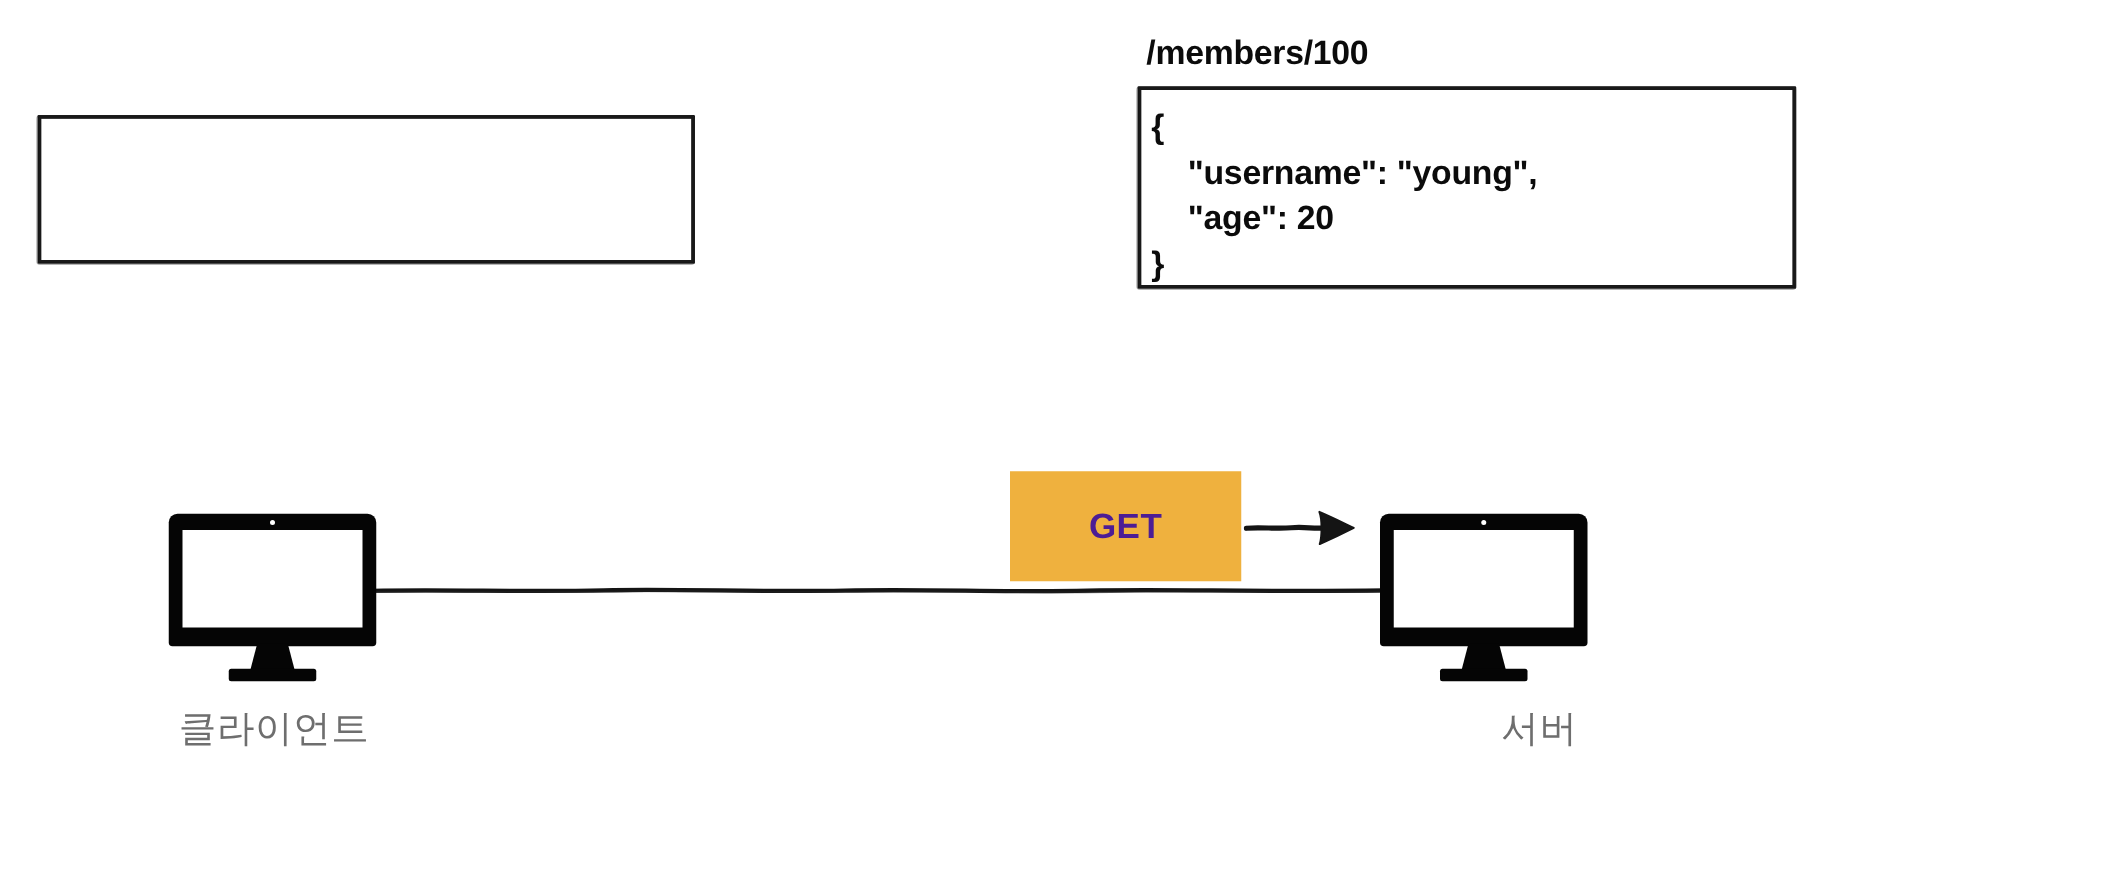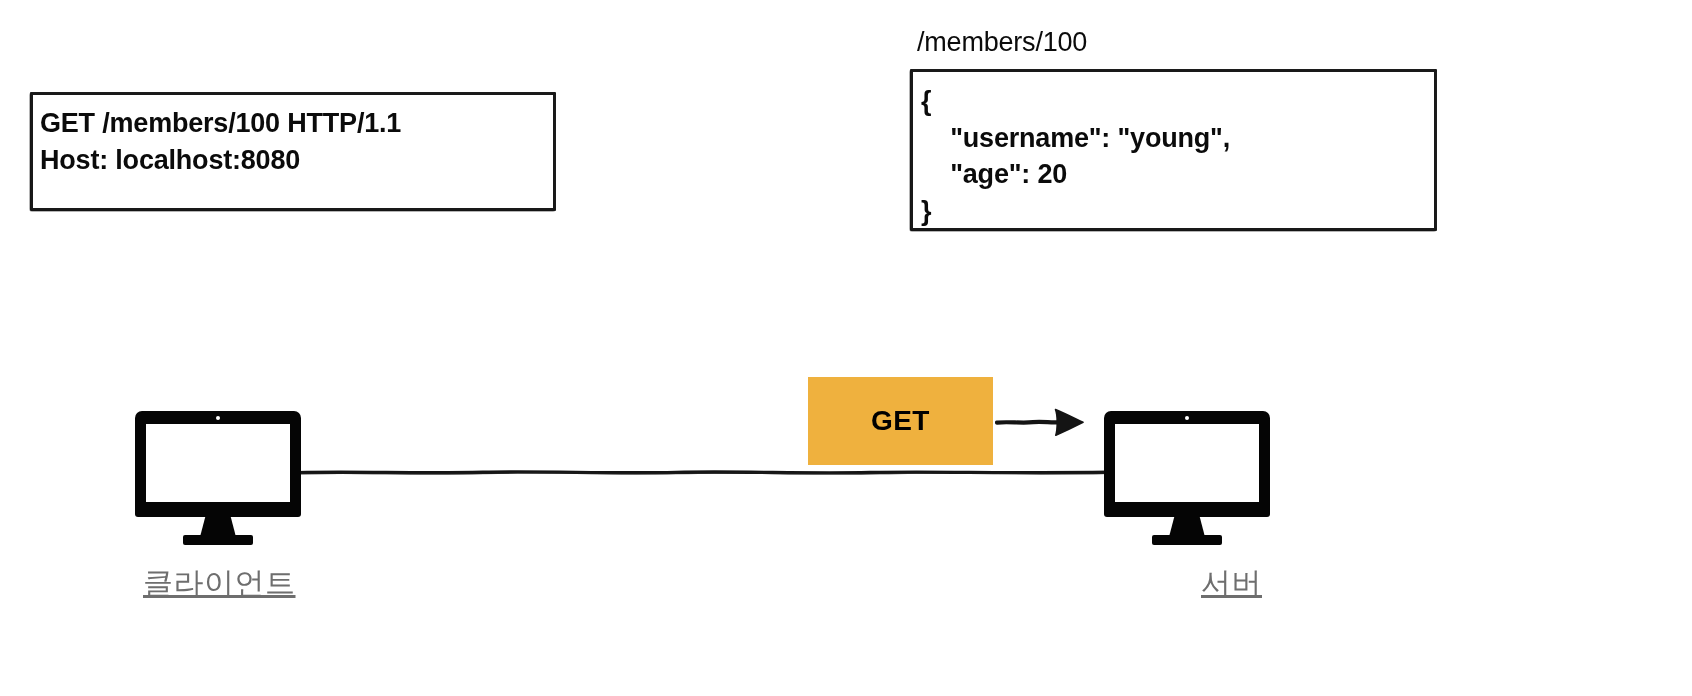--- a/index.html
+++ b/index.html
@@ -68,21 +68,21 @@
     top: 105px;
   }
 
   
   #response-label {
     position: absolute;
     left: 917px;
     top: 27px;
     color: #0b0b0b;
     font-size: 27px;
-    font-weight: 400;
+    font-weight: 700;
     letter-spacing: -0.2px;
     white-space: pre;
   }
   #response-box {
     left: 910px;
     top: 69px;
     width: 527px;
     height: 162px;
   }
   #response-box-text {
@@ -144,21 +144,20 @@
   #client-monitor { left: 135px; top: 411px; }
   #server-monitor { left: 1104px; top: 411px; }
 
   .node-label {
     position: absolute;
     color: #6e6e6e;
     font-size: 30px;
     font-weight: 400;
     letter-spacing: 0.5px;
     white-space: pre;
-    text-decoration: underline;
   }
   #client-label { left: 143px; top: 563px; width: 150px; text-align: center; }
   #server-label { left: 1112px; top: 563px; width: 150px; text-align: right; }
 
   
   #connection-line {
     position: absolute;
     left: 298px;
     top: 468px;
     width: 810px;
@@ -176,43 +175,41 @@
   }
   #method-box-label {
     position: absolute;
     left: 0;
     top: 0;
     width: 185px;
     height: 88px;
     display: flex;
     align-items: center;
     justify-content: center;
-    color: #000000;
+    color: #4c1d95;
     font-size: 28px;
     font-weight: 700;
     letter-spacing: 0.4px;
   }
 
   
   #request-arrow {
     position: absolute;
     left: 995px;
     top: 402px;
     width: 95px;
     height: 40px;
   }
 </style>
 </head>
 <body>
 
 <div id="canvas">
 
   <div class="sketch-box" id="request-box"></div>
-  <div class="box-text" id="request-box-text">GET /members/100 HTTP/1.1
-Host: localhost:8080</div>
 
   <div id="response-label">/members/100</div>
 
   <div class="sketch-box" id="response-box"></div>
   <div class="box-text" id="response-box-text">{
     "username": "young",
     "age": 20
 }</div>
 
   <svg id="connection-line" viewBox="0 0 810 9" preserveAspectRatio="none">

